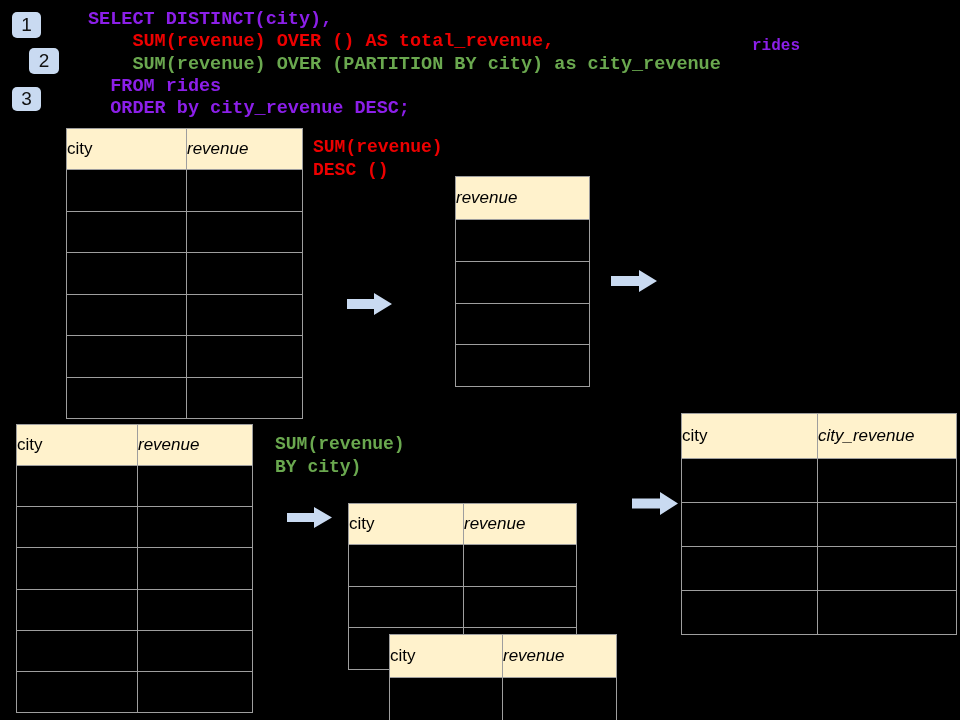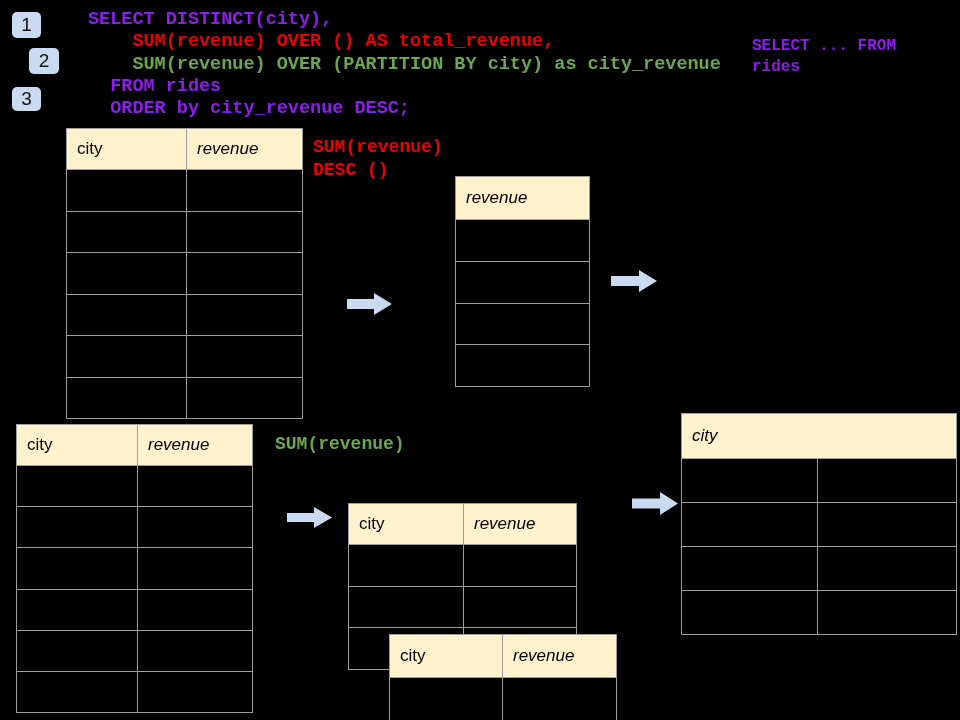--- a/index.html
+++ b/index.html
@@ -19,21 +19,21 @@
   }
   .code-main  { font-size:18.5px; line-height:22.3px; }
   .code-aside { font-size:16px;   line-height:21px;   }
   .code-label { font-size:18px;   line-height:22.7px; }
   .tbl {
     position:absolute; border:1px solid var(--line,#9E9E9E); box-sizing:border-box;
     font-family:"Liberation Sans",sans-serif; font-size:17px; color:#000;
   }
   .tbl-head { display:flex; background:var(--headfill,#FFF2CC); box-sizing:border-box; }
   .tbl-head .cell {
-    display:flex; align-items:center; padding-left:10px;
+    display:flex; align-items:center; 
     box-sizing:border-box; border-right:1px solid var(--line,#9E9E9E);
   }
   .tbl-row { display:flex; border-top:1px solid var(--line,#9E9E9E); box-sizing:border-box; }
   .tbl-row .cell { box-sizing:border-box; border-right:1px solid var(--line,#9E9E9E); }
   .cell:last-child { border-right:none !important; flex:1;font-style:italic; }
   .arrow { position:absolute; color:var(--arrow,#C9DAF1); }
   .arrow svg { display:block; }
 </style>
 </head>
 <body>
@@ -45,21 +45,21 @@
   </div>
   <div class="badge" style="left:29px; top:48px; width:30px; height:26px;">
     <span>2</span>
   </div>
   <div class="badge" style="left:12px; top:87px; width:29px; height:24px;">
     <span>3</span>
   </div>
 
   <div class="code code-main" style="left:88px; top:9px;"><div style="color: rgb(140, 31, 233);">SELECT DISTINCT(city),</div><div style="color: rgb(237, 0, 0);">    SUM(revenue) OVER () AS total_revenue,</div><div style="color: rgb(106, 168, 79);">    SUM(revenue) OVER (PARTITION BY city) as city_revenue</div><div style="color: rgb(140, 31, 233);">  FROM rides</div><div style="color: rgb(140, 31, 233);">  ORDER by city_revenue DESC;</div></div>
 
-  <div class="code code-aside" style="left:752px; top:36px;"><div style="color: rgb(140, 31, 233);">SELECT ... FROM</div><div style="color: rgb(140, 31, 233);">rides</div></div>
+  <div class="code code-aside" style="left:752px; top:36px;"><div style="color: rgb(140, 31, 233);">rides</div></div>
 
   <div class="tbl" style="left:66px; top:128px; width:237px;">
       <div class="tbl-head" style="height: 40px;">
         <div class="cell" style="width: 120px;">city</div>
         <div class="cell" style="width: 116px;">revenue</div>
       </div>
       <div class="tbl-row" style="height: 41.5px;">
         <div class="cell" style="width: 120px;"></div>
         <div class="cell" style="width: 116px;"></div>
       </div>
@@ -141,21 +141,21 @@
       <div class="tbl-row" style="height: 41.2px;">
         <div class="cell" style="width: 121px;"></div>
         <div class="cell" style="width: 115px;"></div>
       </div>
       <div class="tbl-row" style="height: 41.2px;">
         <div class="cell" style="width: 121px;"></div>
         <div class="cell" style="width: 115px;"></div>
       </div>
     </div>
 
-  <div class="code code-label" style="left:275px; top:433px;"><div style="color: rgb(106, 168, 79);">SUM(revenue)</div></div>
+  <div class="code code-label" style="left:275px; top:433px;"><div style="color: rgb(106, 168, 79);">SUM(revenue)</div><div style="color: rgb(106, 168, 79);">BY city)</div></div>
 
   <div class="arrow" style="left:287px; top:507px;">
     <svg width="45" height="21" viewBox="0 0 45 21">
         <polygon points="0,6 27,6 27,0 45,10.5 27,21 27,15 0,15" fill="currentColor"></polygon>
       </svg>
   </div>
 
   <div class="tbl" style="left:348px; top:503px; width:229px;">
       <div class="tbl-head" style="height: 40px;">
         <div class="cell" style="width: 115px;">city</div>
@@ -188,20 +188,21 @@
 
   <div class="arrow" style="left:632px; top:492px;">
     <svg width="46" height="23" viewBox="0 0 46 23">
         <polygon points="0,6.5 28,6.5 28,0 46,11.5 28,23 28,16.5 0,16.5" fill="currentColor"></polygon>
       </svg>
   </div>
 
   <div class="tbl" style="left:681px; top:413px; width:276px;">
       <div class="tbl-head" style="height: 44px;">
         <div class="cell" style="width: 136px;">city</div>
+        <div class="cell" style="width: 139px;">city_revenue</div>
       </div>
       <div class="tbl-row" style="height: 44px;">
         <div class="cell" style="width: 136px;"></div>
         <div class="cell" style="width: 139px;"></div>
       </div>
       <div class="tbl-row" style="height: 44px;">
         <div class="cell" style="width: 136px;"></div>
         <div class="cell" style="width: 139px;"></div>
       </div>
       <div class="tbl-row" style="height: 44px;">

